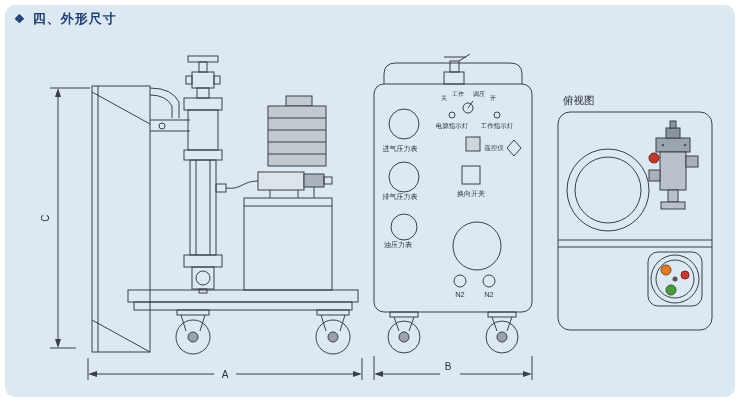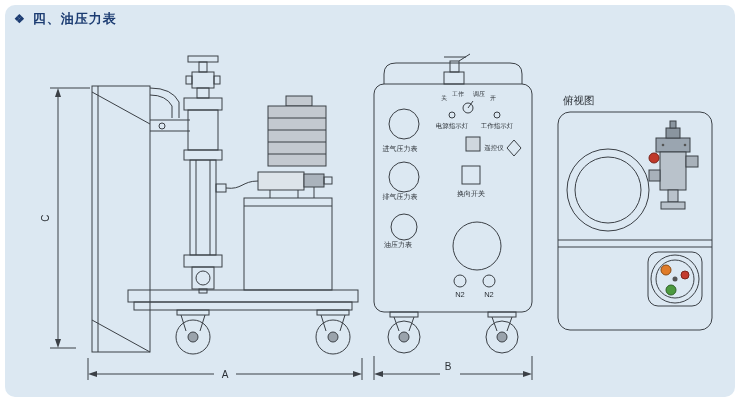--- a/index.html
+++ b/index.html
@@ -20,21 +20,21 @@
   .t105{font-size:10.5px;}
 </style>
 </head>
 <body>
 
 <div class="page">
   <div class="panel"></div>
 
   <div class="header">
     <span class="bullet">❖</span>
-    <span>四、油压力表</span>
+    <span>四、外形尺寸</span>
   </div>
 
   <svg class="draw" width="740" height="402" viewBox="0 0 740 402">
 
     <g stroke="#3b4046" fill="none" stroke-width="1">
 
       <g>
         <path d="M50,88 H90 M50,348 H76"></path>
         <path d="M58,96 V340"></path>
         <polygon points="58,88 55,97 61,97" fill="#3b4046" stroke="none"></polygon>

